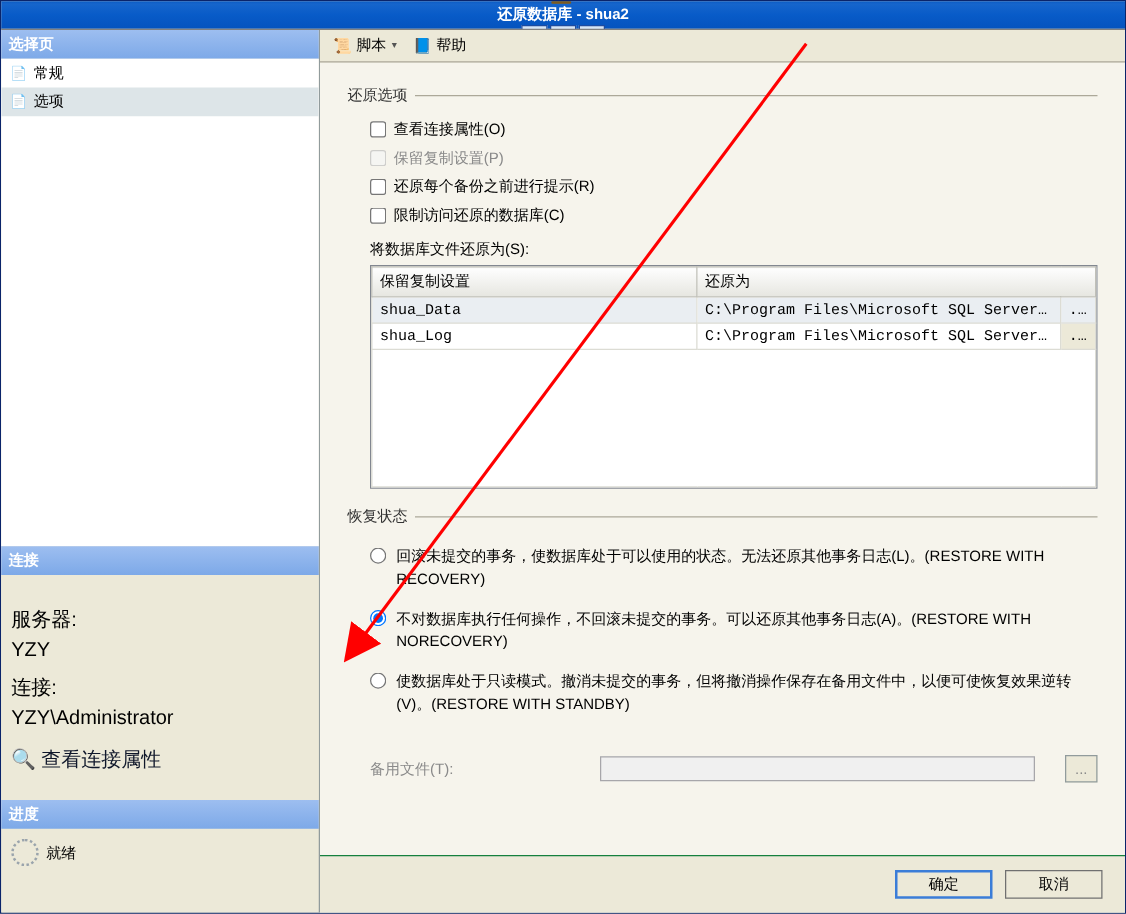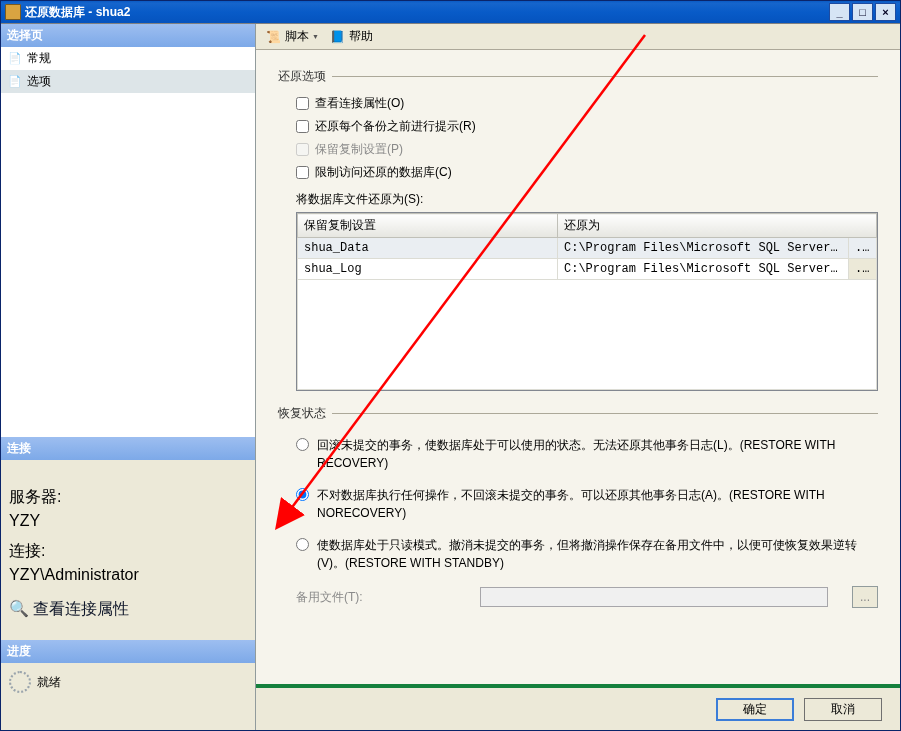--- a/index.html
+++ b/index.html
@@ -1,18 +1,18 @@
 <!DOCTYPE html>
 <html><head>
 <meta charset="utf-8">
 <style>
 * { box-sizing: border-box; margin: 0; padding: 0; }
 body { font-family: "Microsoft YaHei", SimSun, Tahoma, sans-serif; font-size: 12px; background: #ece9d8; overflow: hidden; }
 .window { width: 901px; height: 731px; border: 1px solid #0a246a; background: #ece9d8; display: flex; flex-direction: column; position: relative; }
-.titlebar { height: 22px; background: linear-gradient(to bottom, #0a5bc4, #1665cc 10%, #085bc8 50%, #0553be); color: #fff; display: flex; align-items: center; padding: 0 4px; font-weight: bold; }
+.titlebar { height: 22px; background: linear-gradient(to bottom, #0a5bc4, #1665cc 10%, #085bc8 50%, #0553be); color: #fff; display: flex; align-items: center; padding: 0 4px; font-weight: bold; flex-direction: column; }
 .titlebar .icon { width: 16px; height: 16px; background: #d9a441; border: 1px solid #7a5a20; margin-right: 4px; border-radius: 1px; }
 .titlebar .title { flex: 1; font-size: 12px; }
 .winbtns { display: flex; gap: 2px; }
 .winbtn { width: 21px; height: 18px; background: #d6e5f5; border: 1px solid #1d4ba0; color: #002; font-family: "Segoe UI Symbol", sans-serif; display: flex; align-items: center; justify-content: center; font-size: 11px; cursor: default; }
 .body { flex: 1; display: flex; border-top: 1px solid #808080; min-height: 0; }
 .left { width: 255px; background: #ece9d8; display: flex; flex-direction: column; border-right: 1px solid #919b9c; }
 .left .panehdr { background: linear-gradient(to bottom, #9dbef0, #7da9e8); color: #fff; font-weight: bold; padding: 3px 6px; font-size: 12px; }
 .navitem { padding: 3px 6px; display: flex; align-items: center; gap: 4px; cursor: default; }
 .navitem.selected { background: #dde5e8; }
 .navicon { width: 16px; height: 16px; display: inline-flex; align-items: center; justify-content: center; font-size: 11px; }
@@ -43,25 +43,25 @@
 .grid { margin: 0 0 0 18px; border: 1px solid #828790; background: #fff; }
 .grid table { width: 100%; border-collapse: collapse; table-layout: fixed; font-size: 12px; }
 .grid th { background: linear-gradient(#fefefe,#e6e6e0); border: 1px solid #c0c0b8; padding: 3px 6px; text-align: left; font-weight: normal; }
 .grid td { border: 1px solid #dcdcd4; padding: 3px 6px; font-family: "Courier New", monospace; white-space: nowrap; overflow: hidden; text-overflow: ellipsis; }
 .grid tr.sel td { background: #eaeef2; }
 .grid .ellbtn { width: 24px; text-align: center; background: #ece9d8; border-left: 1px solid #c0c0b8; cursor: default; }
 .grid .spacer { height: 110px; }
 .radio-block { margin: 14px 0 14px 18px; display: flex; gap: 8px; align-items: flex-start; }
 .radio-block input { margin-top: 2px; }
 .radio-block label { line-height: 1.5; }
-.backupfile { margin: 14px 0 0 18px; display: flex; align-items: center; gap: 24px; color: #8a8a8a; }
+.backupfile { margin: 32px 0 0 18px; display: flex; align-items: center; gap: 24px; color: #8a8a8a; }
 .backupfile .bflabel { width: 160px; }
 .backupfile input.txt { flex: 1; height: 20px; border: 1px solid #a7a6aa; background: #f0f0f0; }
 .backupfile .browse { width: 26px; height: 22px; background: #ece9d8; border: 1px solid #919b9c; cursor: default; display: flex; align-items: center; justify-content: center; }
-.footer { height: 46px; border-top: 4px solid #15803d; background: #ece9d8; display: flex; align-items: center; justify-content: flex-end; padding: 0 18px; gap: 10px; }
+.footer { height: 46px; border-top: 1px solid #15803d; background: #ece9d8; display: flex; align-items: center; justify-content: flex-end; padding: 0 18px; gap: 10px; }
 .btn { min-width: 78px; height: 23px; background: #ece9d8; border: 1px solid #707070; font-size: 12px; cursor: default; }
 .btn.default { border: 2px solid #3b7dd8; }
 .arrow-overlay { position: absolute; top: 24px; left: 224px; pointer-events: none; z-index: 50; }
 </style>
 </head>
 <body>
 
 <div class="window">
   <div class="titlebar">
     <span class="icon"></span>
@@ -123,27 +123,27 @@
         <fieldset>
           <div class="groupheader">
             <span class="gt">还原选项</span>
             <span class="line"></span>
           </div>
 
           <div class="cbrow">
             <input type="checkbox" class="cb" style="">
             <label>查看连接属性(O)</label>
           </div>
+          <div class="cbrow disabled">
+            <input type="checkbox" class="cb" disabled="" style="">
+            <label>保留复制设置(P)</label>
+          </div>
           <div class="cbrow">
             <input type="checkbox" class="cb" style="">
             <label>还原每个备份之前进行提示(R)</label>
-          </div>
-          <div class="cbrow disabled">
-            <input type="checkbox" class="cb" disabled="" style="">
-            <label>保留复制设置(P)</label>
           </div>
           <div class="cbrow">
             <input type="checkbox" class="cb" style="">
             <label>限制访问还原的数据库(C)</label>
           </div>
 
           <div class="sublabel">将数据库文件还原为(S):</div>
           <div class="grid">
             <table>
               <colgroup>

